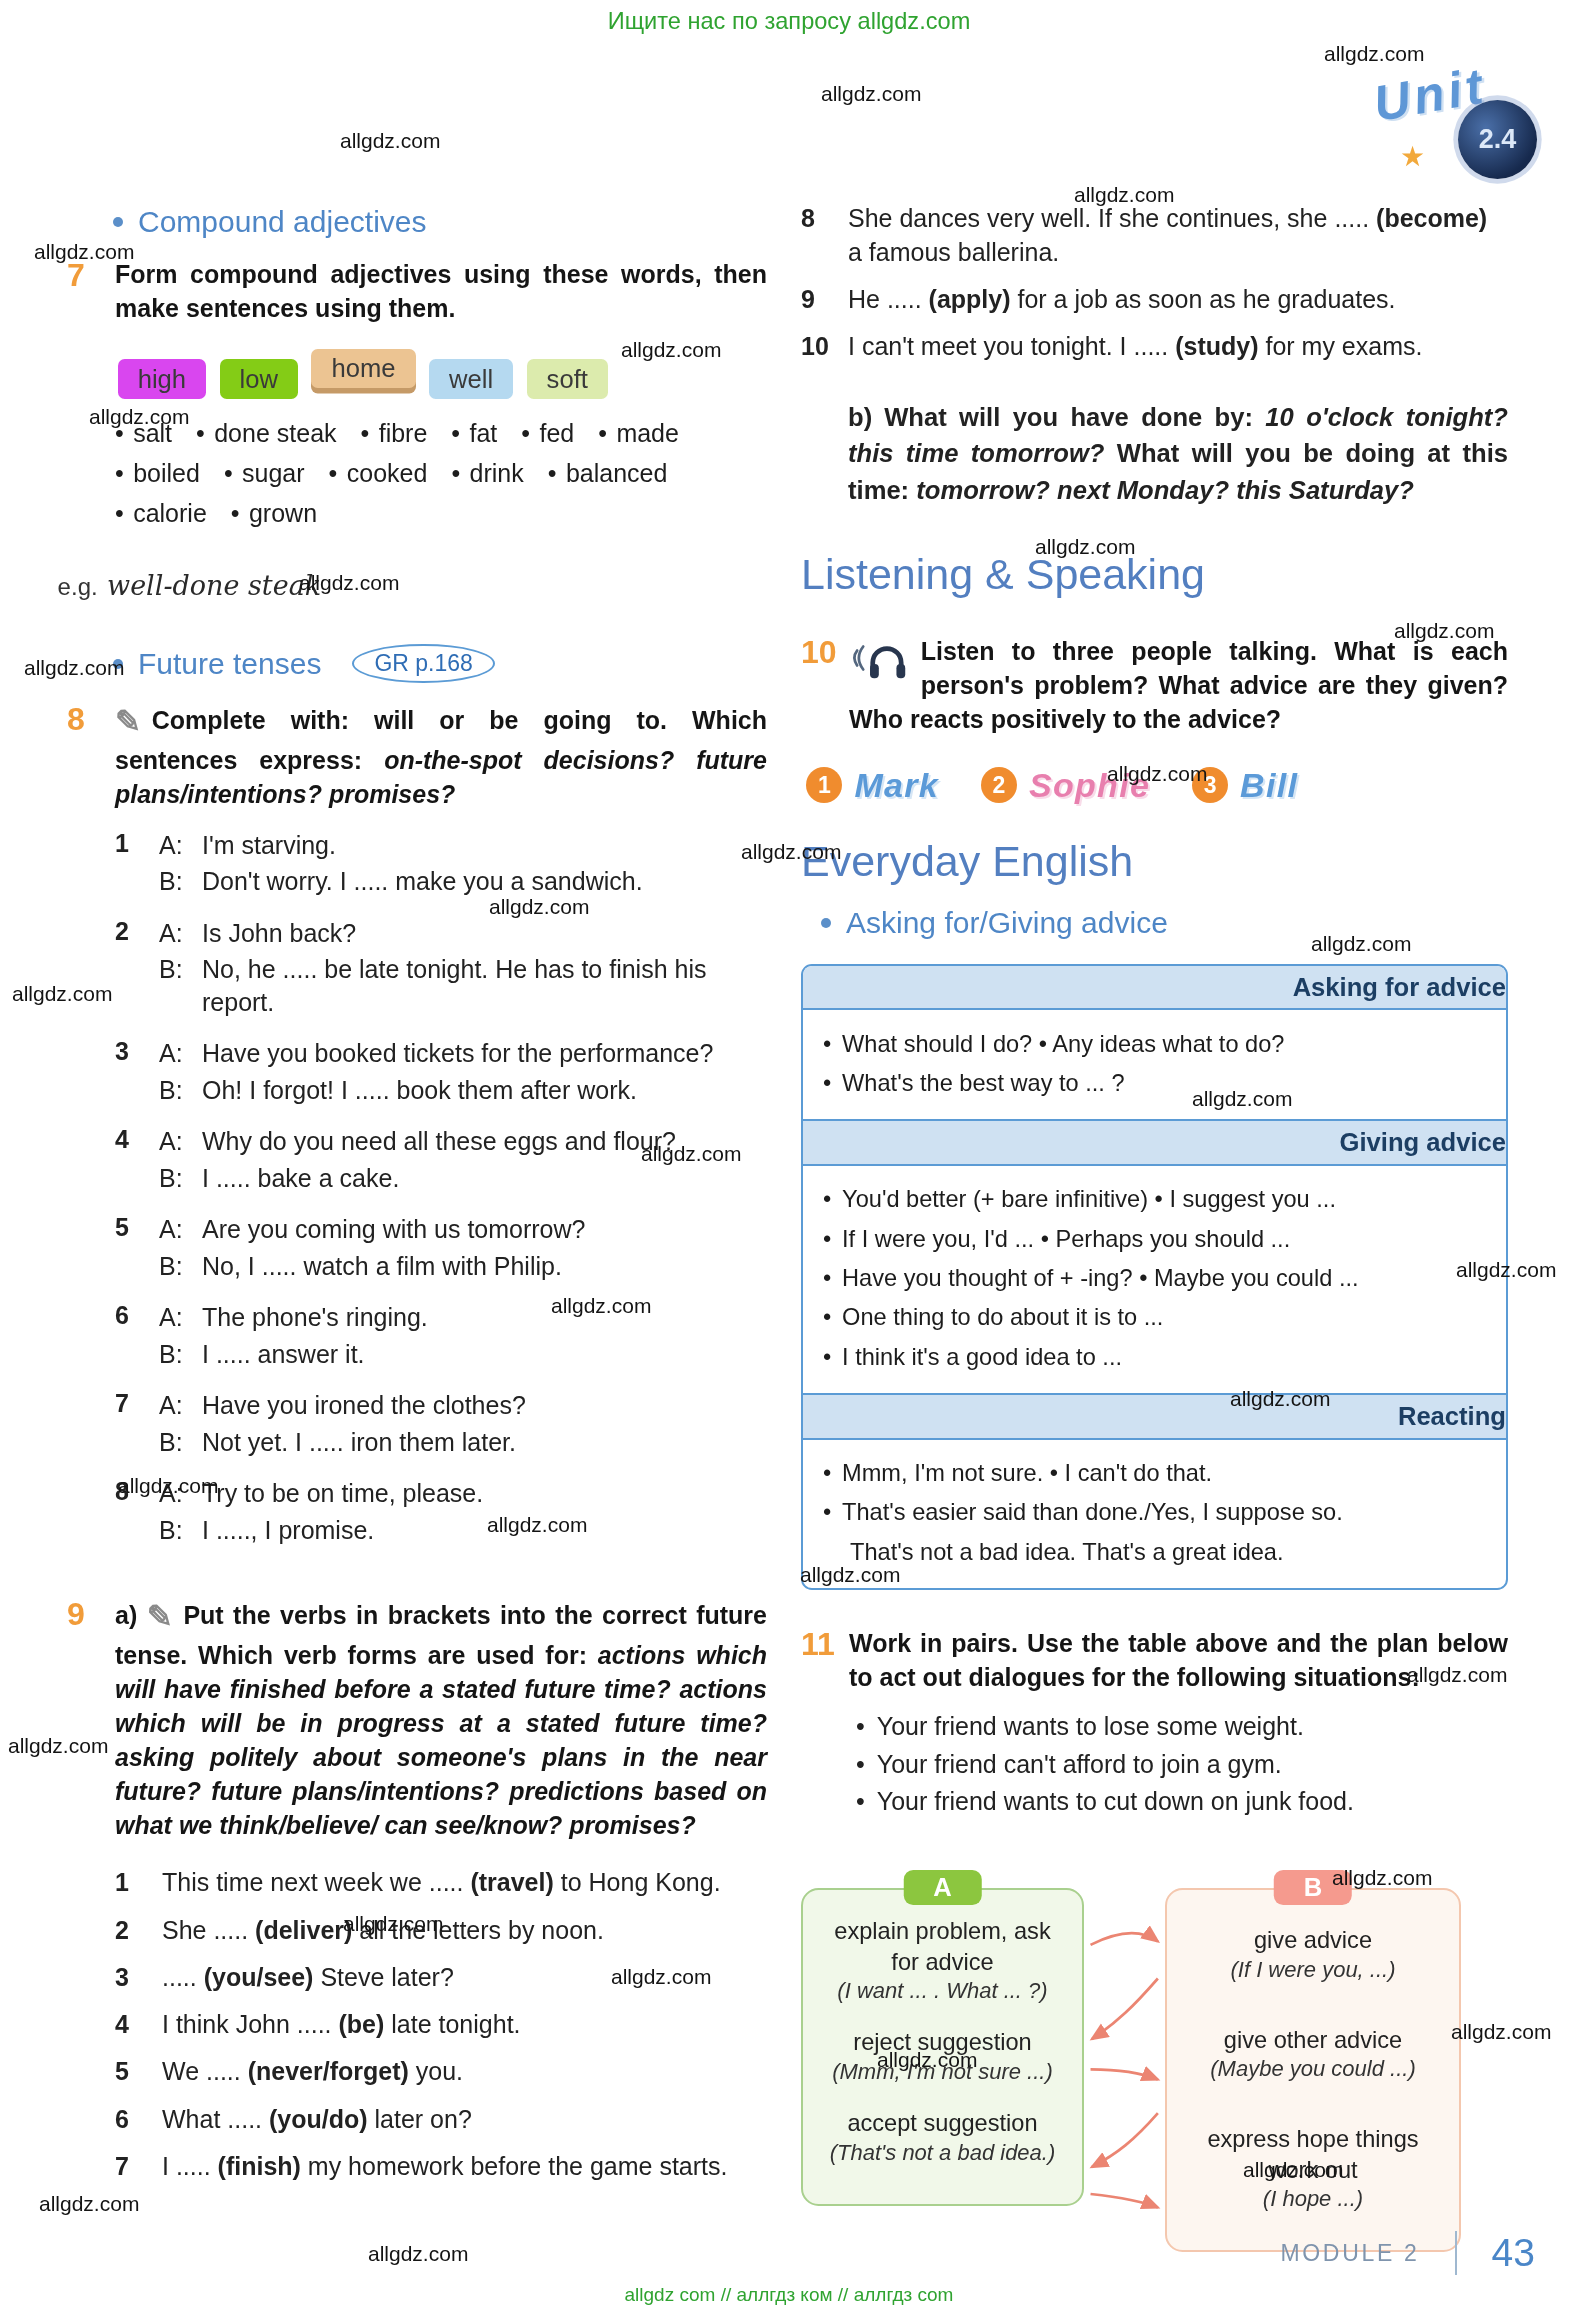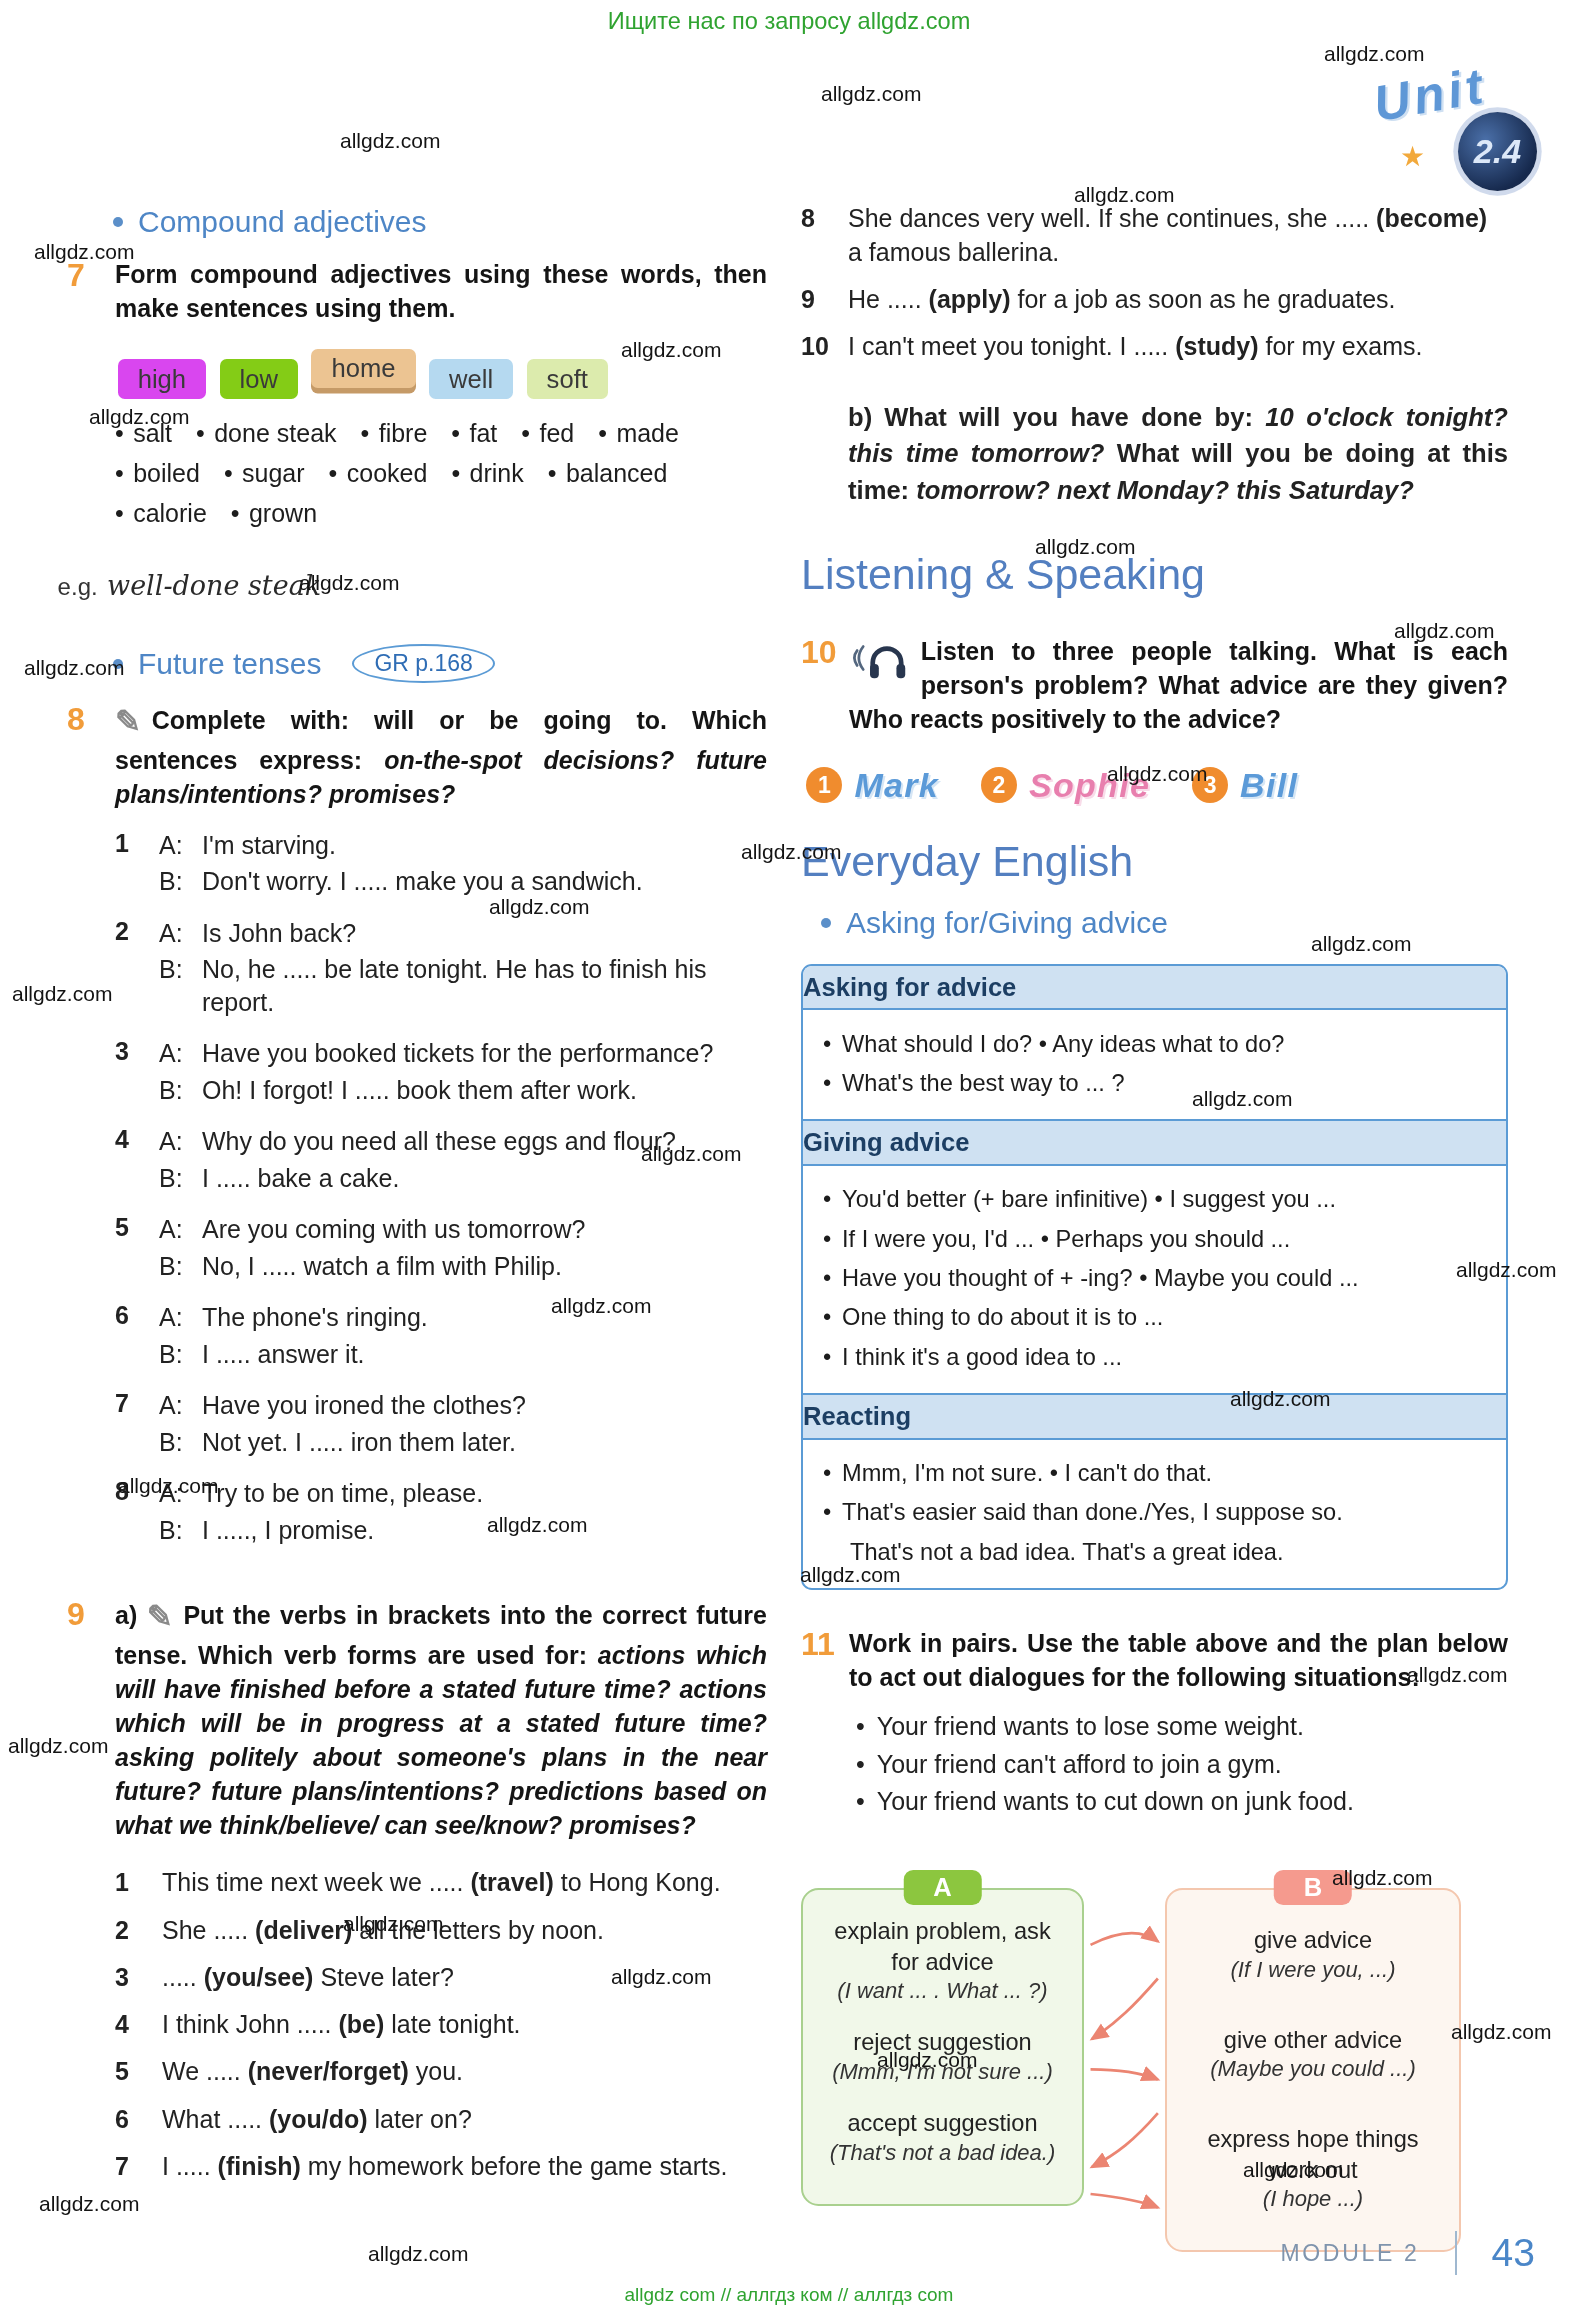--- a/index.html
+++ b/index.html
@@ -6,23 +6,23 @@
   .page{position:relative;width:1578px;height:2319px;background:#ffffff;overflow:hidden;
         font-family:"Liberation Sans",sans-serif;color:#222;}
   .top-line{position:absolute;top:8px;left:0;width:100%;text-align:center;color:#2fa330;font-size:23.6px;z-index:6;}
   .bottom-line{position:absolute;top:2284px;left:0;width:100%;text-align:center;color:#2fa330;font-size:19px;z-index:6;}
   .wm{position:absolute;font-size:21px;color:#141414;z-index:6;white-space:nowrap;}
 
   
   .unit-badge{position:absolute;right:37px;top:61px;width:168px;height:141px;z-index:3;}
   .unit-word{font-size:50px;font-weight:bold;font-style:italic;color:#5e97d6;transform:rotate(-10deg);
              letter-spacing:4px;text-shadow:2px 2px 0 #cfe0f2;}
-  .unit-circle{position:absolute;right:4px;top:51px;width:79px;height:79px;border-radius:50%;
+  .unit-circle{position:absolute;right:4px;top:39px;width:79px;height:79px;border-radius:50%;
                background:radial-gradient(circle at 35% 35%, #4a6fa8, #16294d 72%);color:#dce8f8;
-               font-size:34px;font-weight:bold;font-style:italic;display:flex;align-items:center;
+               font-size:27px;font-weight:bold;display:flex;align-items:center;
                justify-content:center;box-shadow:0 0 0 4.7px rgba(120,150,200,.35);}
   .unit-star{position:absolute;left:27px;top:79px;color:#f2a93c;font-size:28px;}
 
   .col{position:absolute;z-index:2;}
   .col-left{left:67px;top:205px;width:700px;}
   .col-right{left:801px;top:202px;width:707px;}
 
   .blue-heading{font-size:30px;color:#4e86c6;margin:0 0 17.5px 46px;display:flex;align-items:center;gap:15px;}
   .dot{width:10px;height:10px;border-radius:50%;background:#5b8fc9;display:inline-block;flex:0 0 auto;}
   .gr-oval{border:2px solid #5b9bd5;border-radius:50%;padding:4px 20px;font-size:23px;color:#2f6db5;white-space:nowrap;margin-left:16px;}
@@ -76,21 +76,21 @@
   .p{display:flex;align-items:center;gap:12px;}
   .p-num{width:36px;height:36px;border-radius:50%;background:#f08c2e;color:#fff;font-weight:bold;
          font-size:23px;display:flex;align-items:center;justify-content:center;}
   .p-name{font-size:34px;font-weight:bold;font-style:italic;letter-spacing:1.3px;}
   .p-blue{color:#5b9ad8;text-shadow:2px 2px 0 #d6e6f5;}
   .p-pink{color:#e87fae;text-shadow:2px 2px 0 #f8dce9;}
 
   .sub-heading{margin:20px 0 0 20px;}
 
   .advice-table{margin-top:24px;border:2.7px solid #5b9bd5;border-radius:10.8px;overflow:hidden;background:#fff;}
-  .t-header{background:#cfe1f2;text-align:left;font-size:25.6px;font-weight:bold;color:#1c3e63;
+  .t-header{background:#cfe1f2;text-align:right;font-size:25.6px;font-weight:bold;color:#1c3e63;
             padding:6.7px 0;border-top:2px solid #5b9bd5;border-bottom:2px solid #5b9bd5;}
   .t-header.first{border-top:none;}
   .t-body{padding:9.4px 20px 12px;}
   .t-line{font-size:23.6px;margin:8.8px 0;color:#1c1c1c;line-height:1.3;}
   .t-line.bullet::before{content:"•";margin-right:10.8px;}
   .t-line.cont{padding-left:27px;}
 
   .ex11{margin-top:36px;}
   .ex11-bullets{margin:17.5px 0 0 55px;}
   .ex11-bullet{font-size:25px;margin:8.8px 0;}

